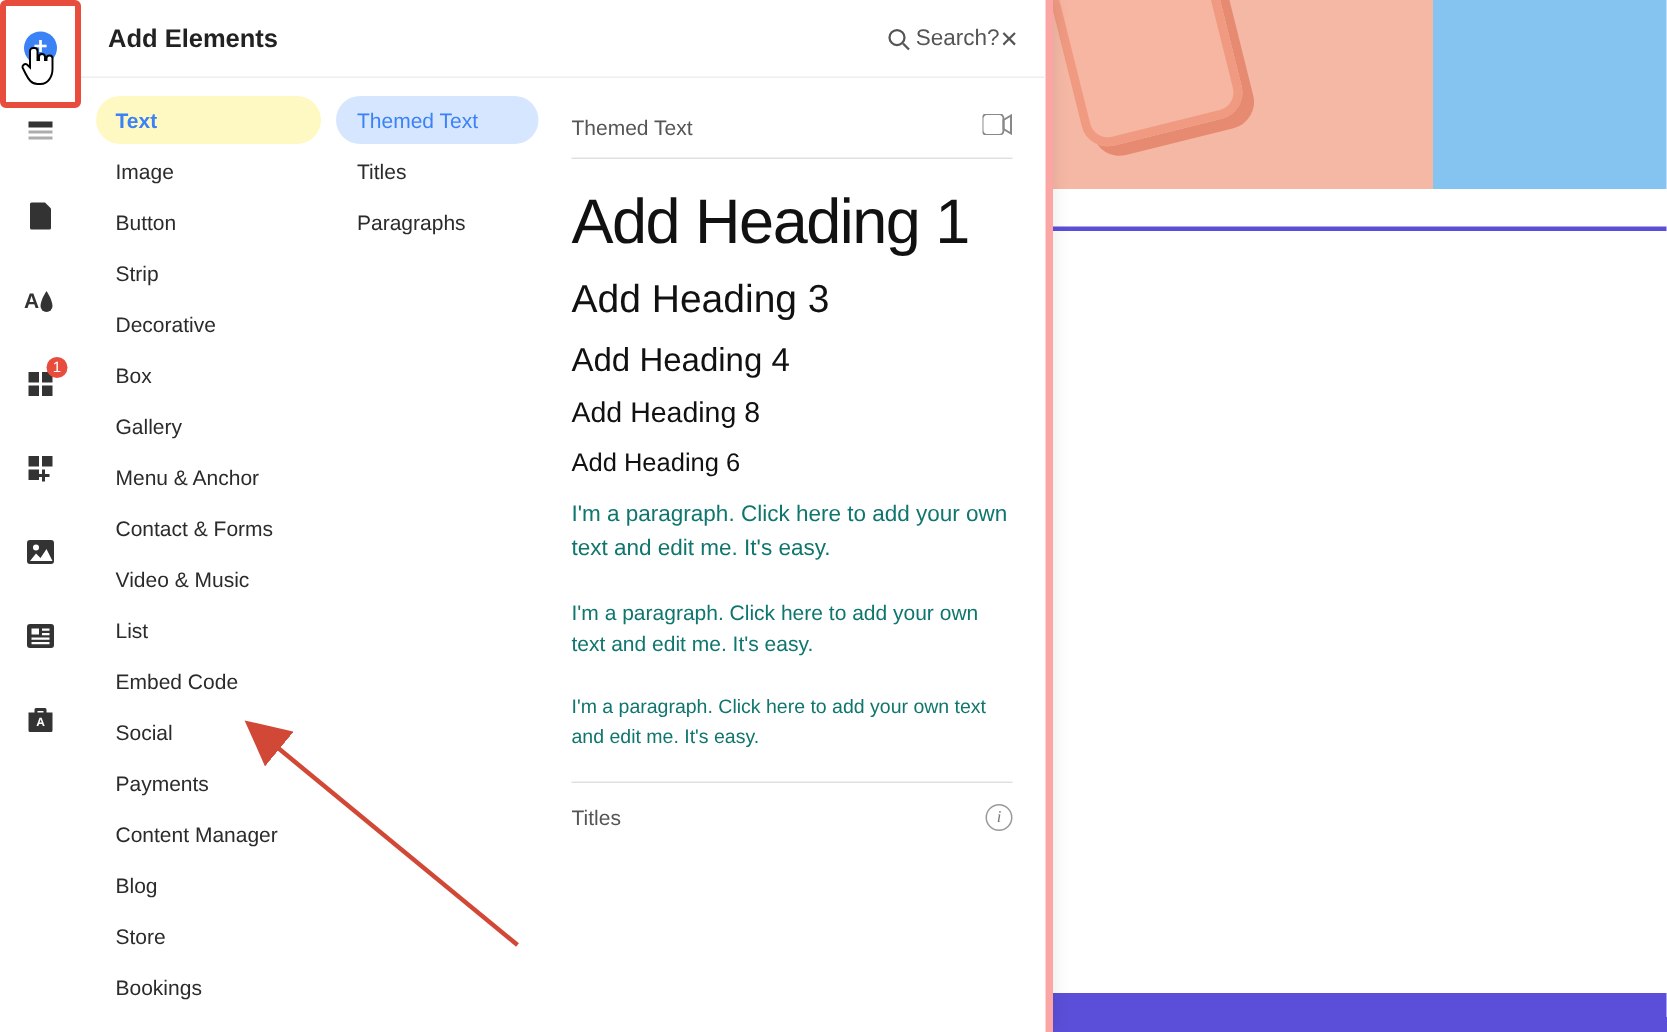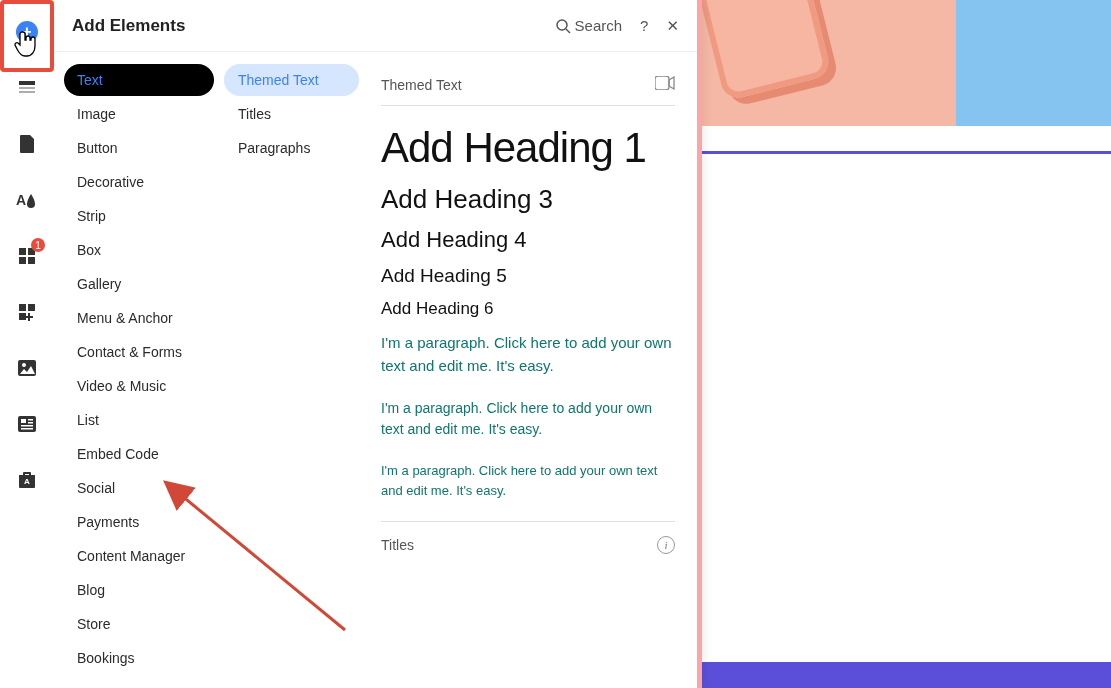--- a/index.html
+++ b/index.html
@@ -89,21 +89,21 @@
     align-items: center;
     justify-content: space-between;
     border-bottom: 1px solid #eee;
   }
   .panel-title {
     font-size: 17px;
     font-weight: 700;
     color: #222;
   }
   .panel-actions {
-    display: flex; align-items: center; gap: 18px;
+    display: flex; align-items: center; 
     color: #555;
     font-size: 15px;
   }
   .search-act { display:flex; align-items:center; gap:4px; cursor:pointer; }
   .panel-actions .ic { cursor:pointer; }
   
   .panel-body {
     display: flex;
     flex: 1;
     overflow: hidden;
@@ -115,22 +115,23 @@
   }
   .col-cats .cat-item {
     padding: 8px 13px;
     font-size: 14px;
     color: #2b2b2b;
     cursor: pointer;
     border-radius: 20px;
     margin-bottom: 2px;
   }
   .col-cats .cat-item.active {
-    background: #000000;
+    background: #fef9c3;
     color: #3b82f6;
+    font-weight: bold;
   }
   .col-sub {
     width: 145px;
     padding: 12px 0 12px 10px;
   }
   .col-sub .sub-item {
     padding: 8px 14px;
     font-size: 14px;
     color: #2b2b2b;
     cursor: pointer;
@@ -313,22 +314,22 @@
       </div>
       <span class="ic">?</span>
       <span class="ic">✕</span>
     </div>
   </div>
   <div class="panel-body">
     <div class="col-cats" id="cats">
         <div class="cat-item active">Text</div>
         <div class="cat-item">Image</div>
         <div class="cat-item">Button</div>
+        <div class="cat-item">Strip</div>
         <div class="cat-item">Decorative</div>
-        <div class="cat-item">Strip</div>
         <div class="cat-item">Box</div>
         <div class="cat-item">Gallery</div>
         <div class="cat-item">Menu &amp; Anchor</div>
         <div class="cat-item">Contact &amp; Forms</div>
         <div class="cat-item">Video &amp; Music</div>
         <div class="cat-item">List</div>
         <div class="cat-item">Embed Code</div>
         <div class="cat-item">Social</div>
         <div class="cat-item">Payments</div>
         <div class="cat-item">Content Manager</div>
@@ -347,21 +348,21 @@
         <span class="sec-ic">
           <svg width="20" height="14" viewBox="0 0 20 14">
               <rect x="0" y="0" width="14" height="14" rx="3" fill="none" stroke="#888" stroke-width="1.3"></rect>
               <path d="M14 4l5-3v12l-5-3z" fill="none" stroke="#888" stroke-width="1.3"></path>
             </svg>
         </span>
       </div>
       <div class="h-sample h1s">Add Heading 1</div>
       <div class="h-sample h3s">Add Heading 3</div>
       <div class="h-sample h4s">Add Heading 4</div>
-      <div class="h-sample h5s">Add Heading 5</div>
+      <div class="h-sample h5s">Add Heading 8</div>
       <div class="h-sample h6s">Add Heading 6</div>
       <div class="p-sample">I'm a paragraph. Click here to add your own text and edit me. It's easy.</div>
       <div class="p-sample sm">I'm a paragraph. Click here to add your own text and edit me. It's easy.</div>
       <div class="p-sample xs">I'm a paragraph. Click here to add your own text and edit me. It's easy.</div>
       <div class="titles-head">
         <span>Titles</span>
         <span class="info-circ">i</span>
       </div>
     </div>
   </div>

